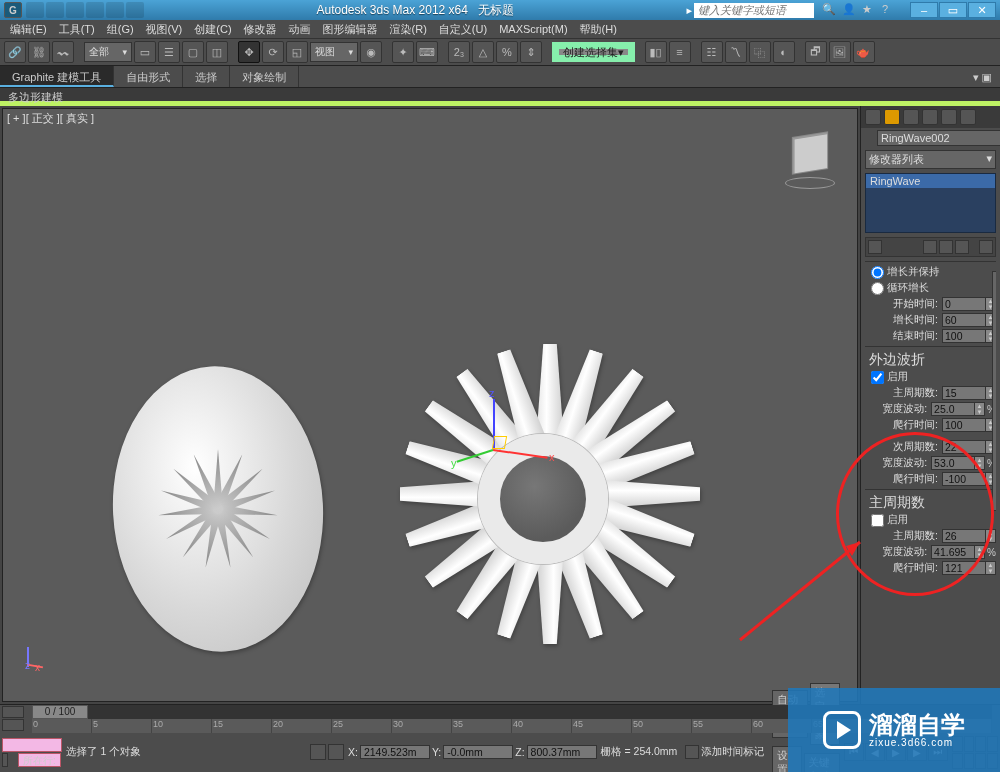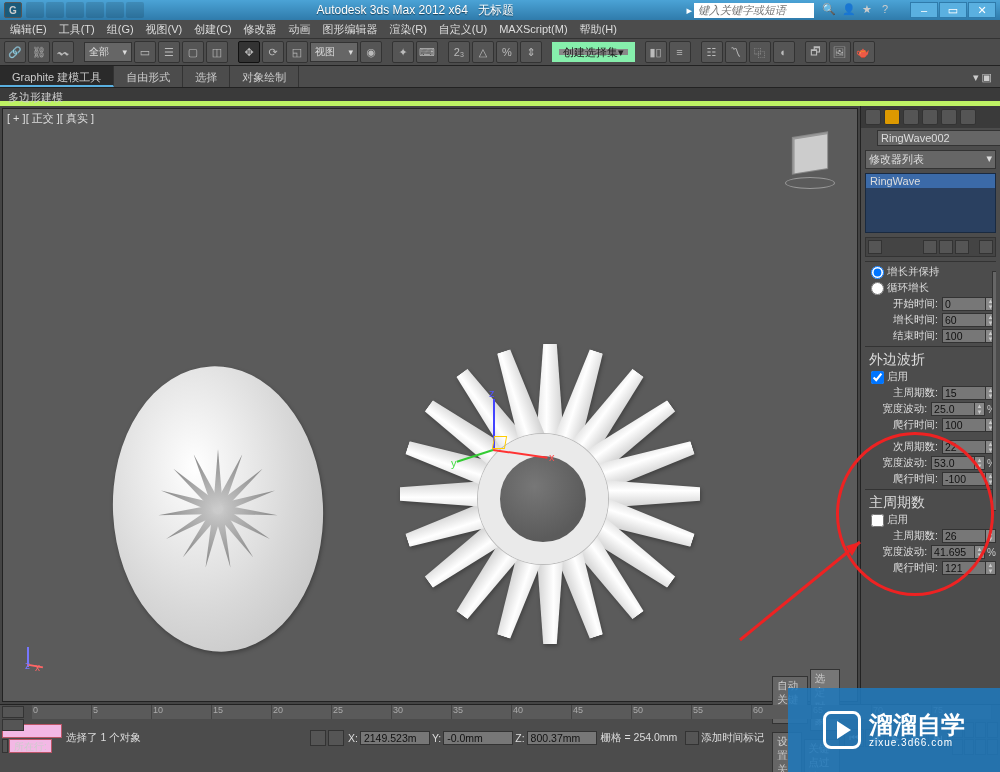--- a/index.html
+++ b/index.html
@@ -125,21 +125,21 @@
 .statusbar .left-col{ display:flex; flex-direction:column; gap:1px;}
 .status-label{ font-size:10.5px; color:#ddd; white-space:nowrap;}
 .row-inline{ display:flex; align-items:center; gap:2px;}
 .row-inline .klabel{ font-size:10.5px; color:#ddd;}
 .row-inline .field{ background:#777; border:1px solid #333; color:#111; font-size:10.5px; padding:0 3px; height:14px; width:70px;}
 .playback{ display:flex; gap:1px; align-items:center;}
 .pbtn{ width:20px;height:18px;background:#555;border:1px solid #333;display:flex;align-items:center;justify-content:center;font-size:10px;}
 .btn-txt{ background:#666;border:1px solid #333;padding:2px 4px;font-size:10.5px;}
 .navpad{ width:100px; display:grid; grid-template-columns:repeat(4,1fr); gap:1px;}
 .navpad .nb{ height:16px; background:#555; border:1px solid #333;}
-.pink-row{ display:flex; gap:1px; align-items:flex-end;}
+.pink-row{ display:flex; gap:10px; align-items:flex-end;}
 .pink-row .pseg{ background:#f3b8e5; height:14px; border:1px solid #b56; font-size:10px; padding:0 4px;}
 
 
 .watermark{ position:absolute; right:0; bottom:0; width:212px; height:84px; background:rgba(32,120,186,0.88); display:flex; align-items:center; justify-content:center; gap:8px; pointer-events:none;}
 .watermark .play{ width:38px; height:38px; border:3px solid #fff; border-radius:8px; display:flex; align-items:center; justify-content:center;}
 .watermark .play::before{ content:""; border-left:14px solid #fff; border-top:9px solid transparent; border-bottom:9px solid transparent; margin-left:4px;}
 .watermark .txt{ color:#fff; }
 .watermark .big{ font-size:24px; font-weight:bold; line-height:1;}
 .watermark .url{ font-size:10px; letter-spacing:1px; }
 </style>
@@ -487,20 +487,23 @@
 <svg class="annot-arrow" style="left:730px; top:530px; width:150px; height:120px;">
   <line x1="10" y1="110" x2="130" y2="12" stroke="#e22" stroke-width="3"></line>
   <polygon points="130,12 116,16 122,26" fill="#e22"></polygon>
 </svg>
 
 <div class="bottom">
   <div class="tb-corner">
     <div class="cbtn"></div>
     <div class="cbtn"></div>
   </div>
+  <div class="timeslider">
+    <div class="thumb">0 / 100</div>
+  </div>
   <div class="timetrack">
     <div class="tick">0</div>
     <div class="tick">5</div>
     <div class="tick">10</div>
     <div class="tick">15</div>
     <div class="tick">20</div>
     <div class="tick">25</div>
     <div class="tick">30</div>
     <div class="tick">35</div>
     <div class="tick">40</div>

